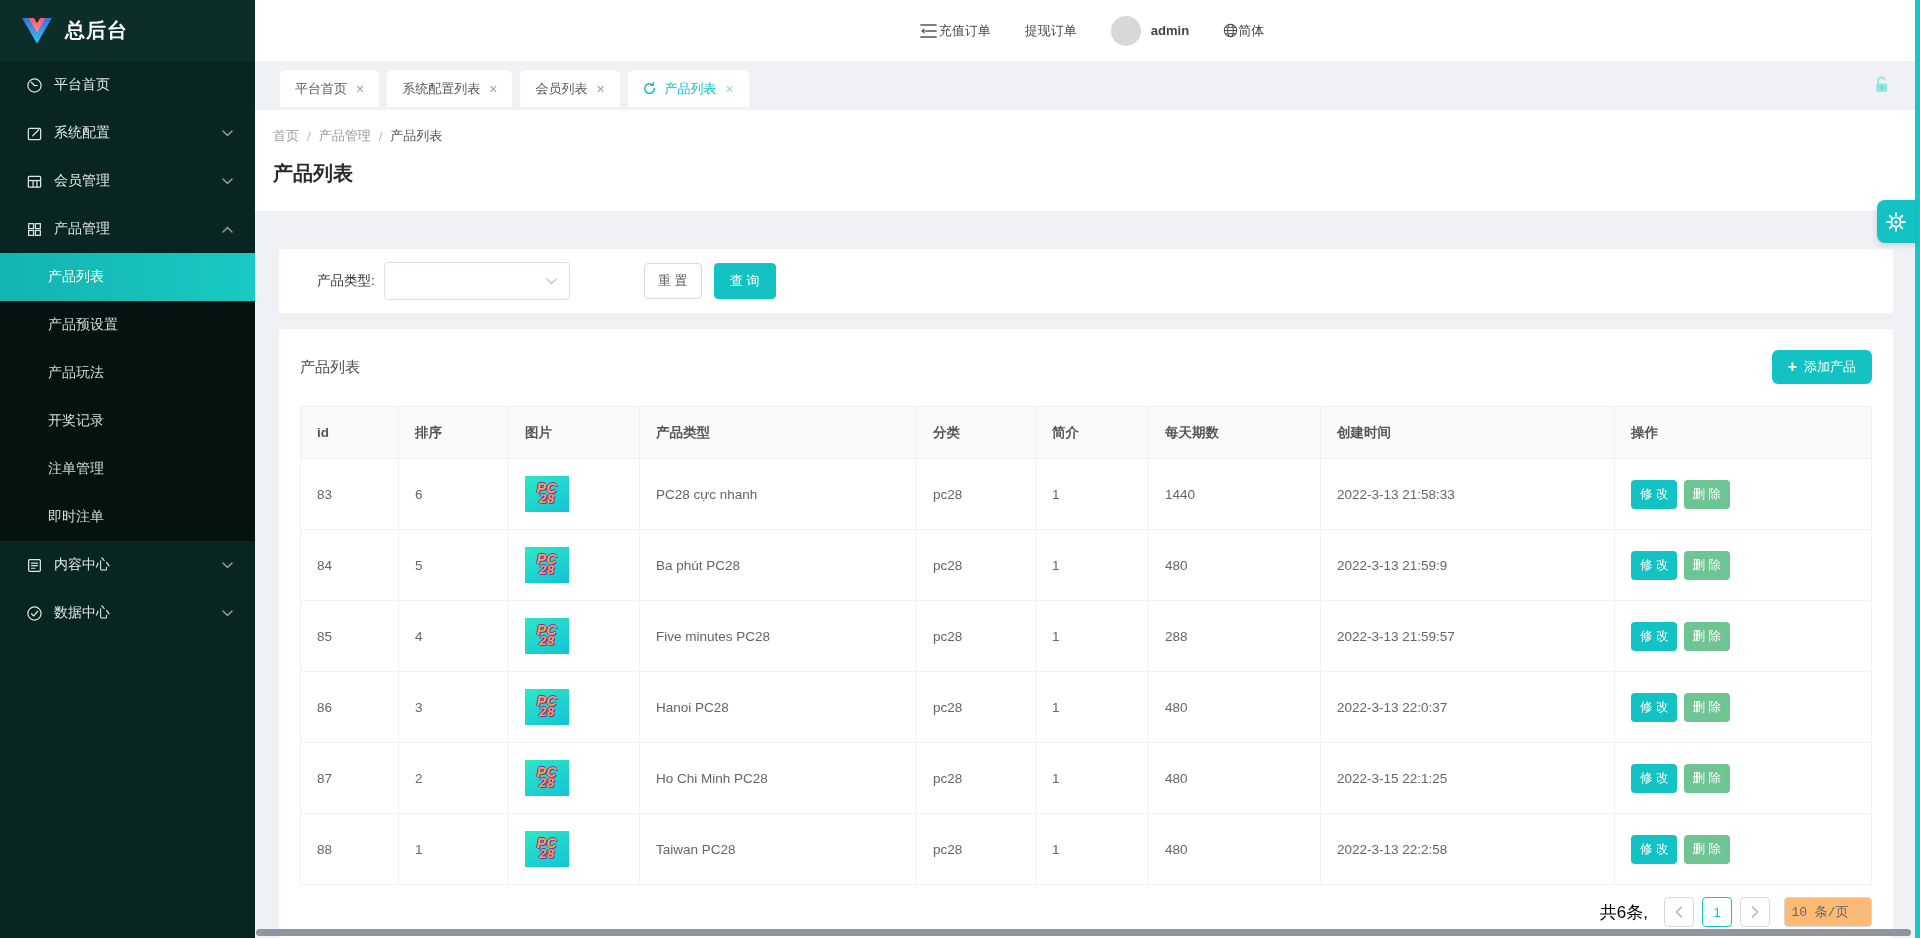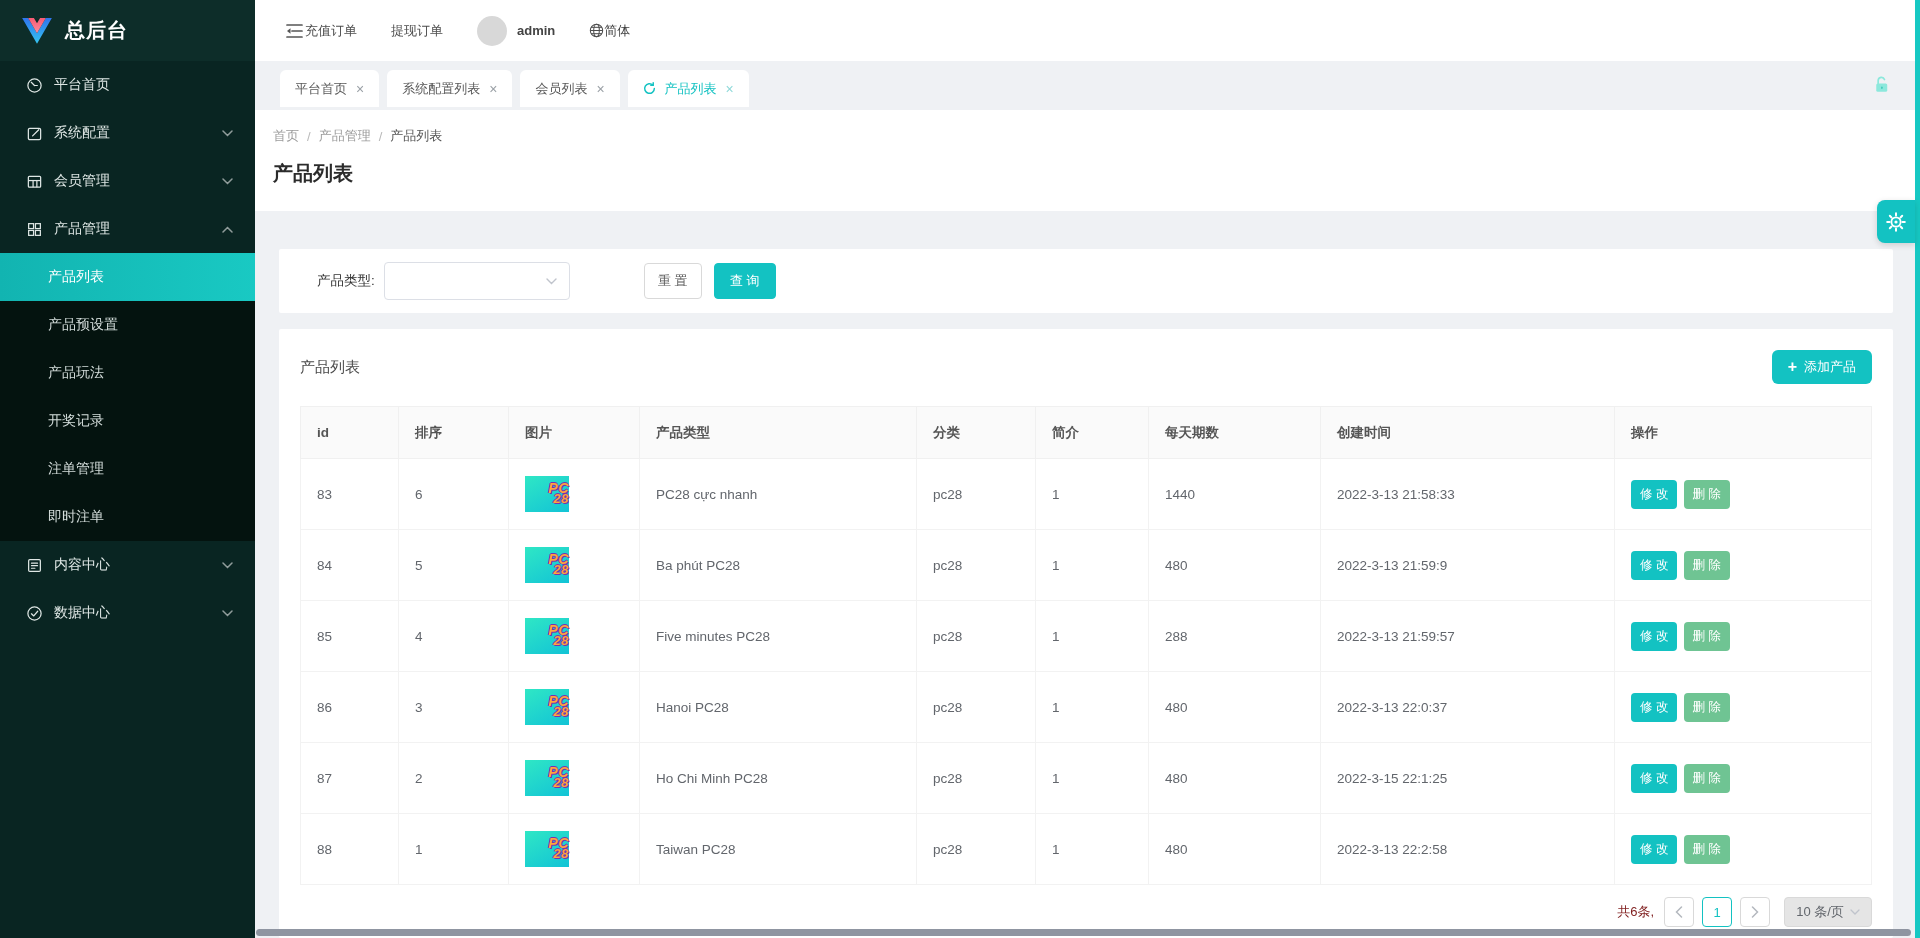--- a/index.html
+++ b/index.html
@@ -13,21 +13,21 @@
   .nav { flex:1; overflow:hidden; }
   .menu-item { height:48px; display:flex; align-items:center; padding:0 22px 0 26px; color:#dfe7e5; font-size:14px; cursor:pointer; }
   .menu-item .mi-icon { width:17px; height:17px; margin-right:11px; display:inline-flex; }
   .menu-item .mi-label { flex:1; }
   .submenu { background:#04130f; }
   .submenu-item { height:48px; display:flex; align-items:center; padding-left:48px; color:#d5dedc; font-size:14px; cursor:pointer; }
   .submenu-item.active { background:linear-gradient(90deg,#12b4b1,#19c9c3); color:#fff; }
 
   
   .main { flex:1; display:flex; flex-direction:column; min-width:0; }
-  .topbar { height:61px; background:#fff; display:flex; align-items:center; justify-content:flex-start; padding:0 22px 0 28px; flex-shrink:0; }
+  .topbar { height:61px; background:#fff; display:flex; align-items:center; justify-content:center; padding:0 22px 0 28px; flex-shrink:0; }
   .topbar-right { display:flex; align-items:center; gap:34px; }
   .top-link { font-size:13px; color:#4d4d4d; cursor:pointer; }
   .user-wrap { display:flex; align-items:center; gap:10px; cursor:pointer; }
   .avatar { width:30px; height:30px; border-radius:50%; background:#d8d8d8; }
   .user-name { font-size:13px; color:#444; font-weight:600; }
   .lang-wrap { display:flex; align-items:center; cursor:pointer; font-size:13px; color:#404040; }
 
   .tabbar { height:49px; background:#eff1f4; display:flex; align-items:flex-end; padding:0 0 3px 25px; position:relative; flex-shrink:0; }
   .tab { height:37px; background:#fff; border-radius:6px 6px 0 0; margin-right:8px; padding:0 15px; display:flex; align-items:center; gap:9px; font-size:13px; color:#595959; cursor:pointer; }
   .tab .tab-close { color:#9aa0a6; font-size:14px; line-height:1; cursor:pointer; }
@@ -53,32 +53,32 @@
 
   .table-card { background:#fff; border-radius:2px; margin-top:16px; flex:1; padding:18px 21px 0 21px; display:flex; flex-direction:column; min-height:0; }
   .card-head { height:40px; display:flex; align-items:center; justify-content:space-between; }
   .card-title { font-size:15px; color:#4a4a4a; }
   .btn-add { height:34px; padding:0 16px; background:#13c2c2; color:#fff; border-radius:6px; font-size:13px; display:inline-flex; align-items:center; gap:7px; cursor:pointer; }
   .btn-add .plus { font-size:16px; font-weight:700; line-height:1; }
 
   table.grid { width:100%; border-collapse:collapse; table-layout:fixed; margin-top:19px; }
   .grid th { height:52px; background:#fafafa; font-size:13.5px; font-weight:600; color:#555; text-align:left; padding-left:16px; border:1px solid #f0f0f0; }
   .grid td { height:71px; font-size:13.5px; color:#62666c; padding-left:16px; border:1px solid #f2f2f2; background:#fff; }
-  .pc28-badge { width:44px; height:36px; border-radius:0; background:linear-gradient(150deg,#2fe7c5,#12c3d6); display:flex; flex-direction:column; align-items:flex-end; justify-content:center; font-style:italic; font-weight:900; line-height:0.82; letter-spacing:0.5px; }
+  .pc28-badge { width:44px; height:36px; border-radius:0; background:linear-gradient(150deg,#2fe7c5,#12c3d6); display:flex; flex-direction:column; align-items:center; justify-content:center; font-style:italic; font-weight:900; line-height:0.82; letter-spacing:0.5px; }
   .pc28-badge span { color:#ffa53d; text-shadow:-1px 0 0 #7a2fb0, 1px 1px 0 #7a2fb0, 0 -1px 0 #7a2fb0; }
   .pc28-l1 { font-size:14px; } .pc28-l2 { font-size:13px; }
   .act-btn { border:none; border-radius:4px; color:#fff; font-size:12.5px; padding:6px 9px; cursor:pointer; font-family:inherit; }
   .act-edit { background:#13c2c2; margin-right:7px; }
   .act-del { background:#6fc493;padding-left:8px; }
 
   .pager { display:flex; align-items:center; justify-content:flex-end; gap:8px; margin-top:12px; padding-bottom:8px; }
-  .pager-total { font-size:13px; color:#7f1d1d; margin-right:2px; }
+  .pager-total { font-size:17px; color:#000000; margin-right:8px; }
   .pg-btn { min-width:30px; height:30px; background:#fff; border:1px solid #d9d9d9; border-radius:4px; display:inline-flex; align-items:center; justify-content:center; color:#b4b8bf; cursor:pointer; font-size:13px; }
   .pg-btn.current { border-color:#13c2c2; color:#13c2c2; }
-  .pg-size { width:88px; height:30px; background:#e5e5e5; border:1px solid #d9d9d9; border-radius:4px; display:inline-flex; align-items:center; justify-content:center; gap:6px; font-size:13px; color:#62666c; margin-left:6px; cursor:pointer; }
+  .pg-size { width:88px; height:30px; background:#fdba74; border:1px solid #d9d9d9; border-radius:4px; display:inline-flex; align-items:center; justify-content:center; gap:6px; font-size:13px; color:#62666c; margin-left:6px; cursor:pointer;font-family:Liberation Mono, monospace; }
 
   
   .right-strip { position:absolute; right:0; top:0; width:5px; height:938px; background:#16c8c3; z-index:60; }
   .gear-btn { position:absolute; right:5px; top:200px; width:38px; height:43px; background:#13c2c2; border-radius:8px 0 0 8px; display:flex; align-items:center; justify-content:center; cursor:pointer; z-index:61; box-shadow:0 2px 6px rgba(0,0,0,.15); }
   .h-scrollbar { position:absolute; left:256px; right:9px; bottom:2px; height:7px; background:#8f95a1; border-radius:4px; z-index:55; cursor:pointer; }
 </style>
 </head>
 <body>
 
 <div class="layout">

